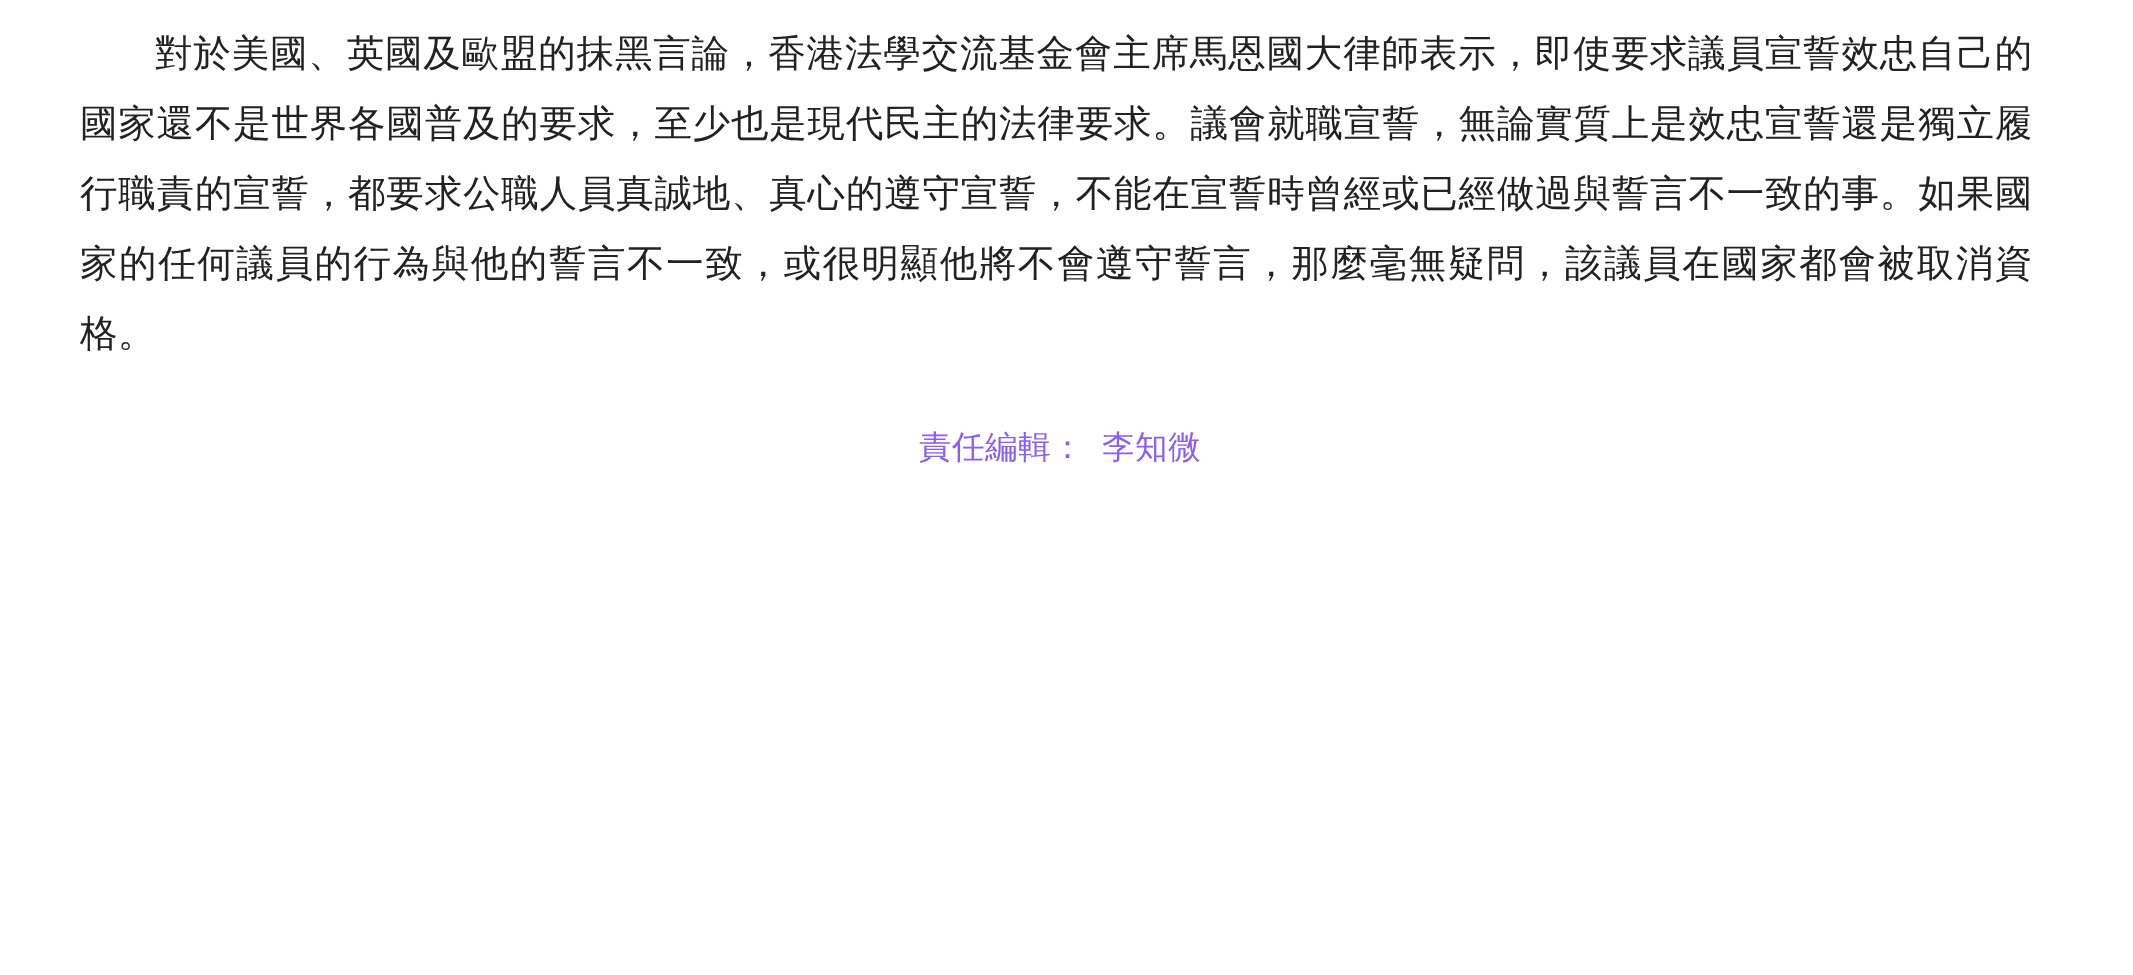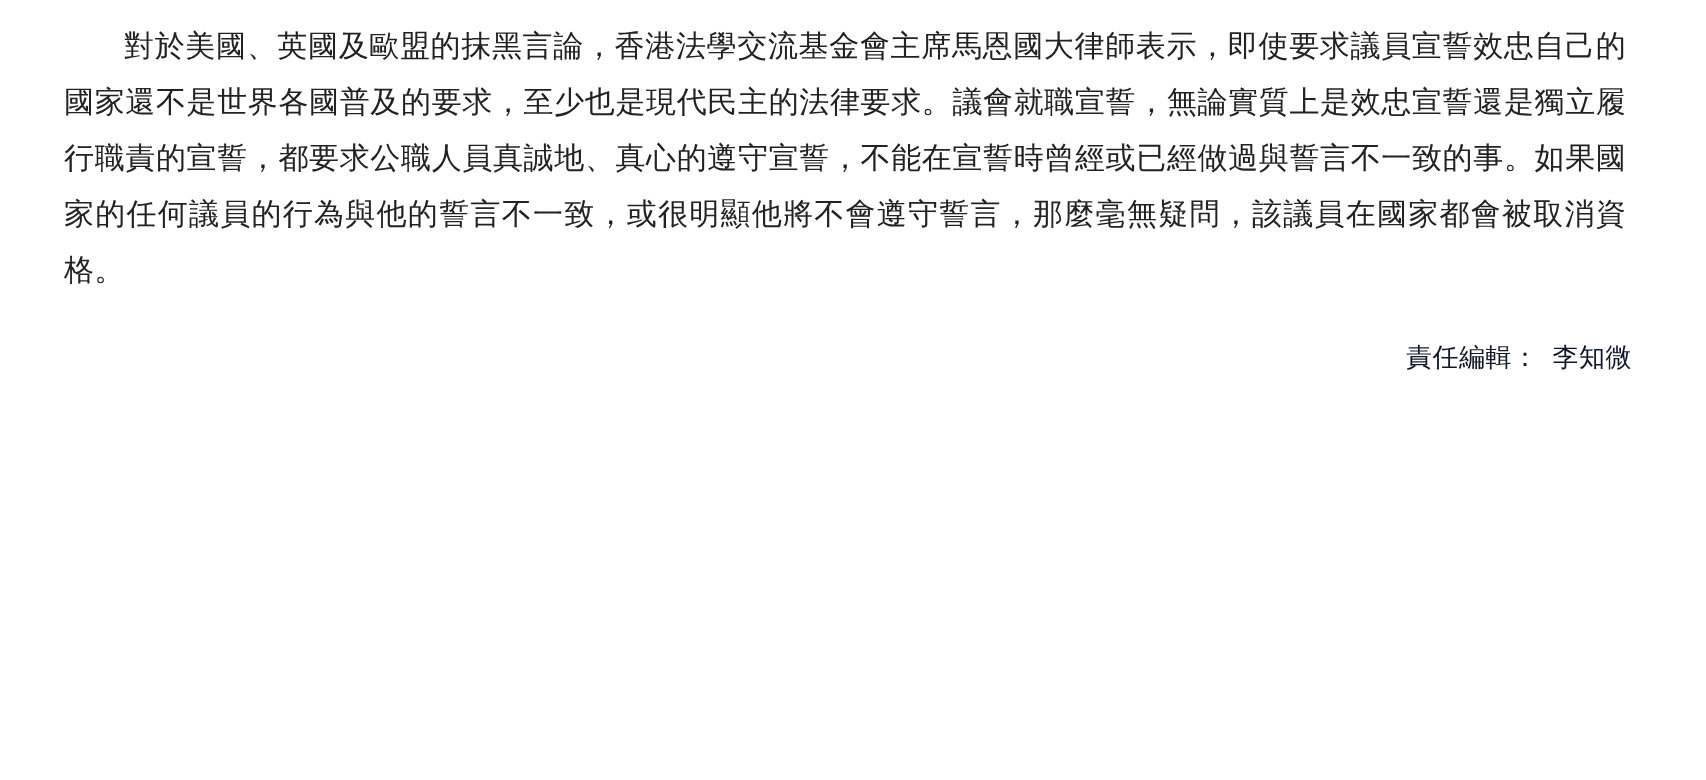--- a/index.html
+++ b/index.html
@@ -14,40 +14,40 @@
     font-family: "Liberation Serif", "DejaVu Serif", serif;
   }
   .article {
     box-sizing: border-box;
     width: 1706px;
     height: 780px;
     padding: 18px 64px 0 64px;
     background: #ffffff;
   }
   .para {
-    font-family: Liberation Serif, serif;
+    font-family: Liberation Mono, monospace;
     font-size: 30px;
     line-height: 1.87;
     color: #222222;
     text-align: justify;
     text-justify: inter-character;
     text-indent: 2em;
     margin: 0 16px 34px 0;
     letter-spacing: 0.2px;
   }
   .para:last-of-type {
     margin-bottom: 0;
   }
   .editor-line {
     margin-top: 42px;
-    text-align: right;
+    text-align: center;
     padding-right: 10px;
     font-family: "Liberation Sans", "DejaVu Sans", sans-serif;
     font-size: 26px;
-    color: #0f172a;
+    color: #8b5cf6;
     letter-spacing: 0.5px;
   }
   .editor-label, .editor-name {
     display: inline;
   }
   .editor-name {
     margin-left: 14px;
   }
 </style>
 </head>

